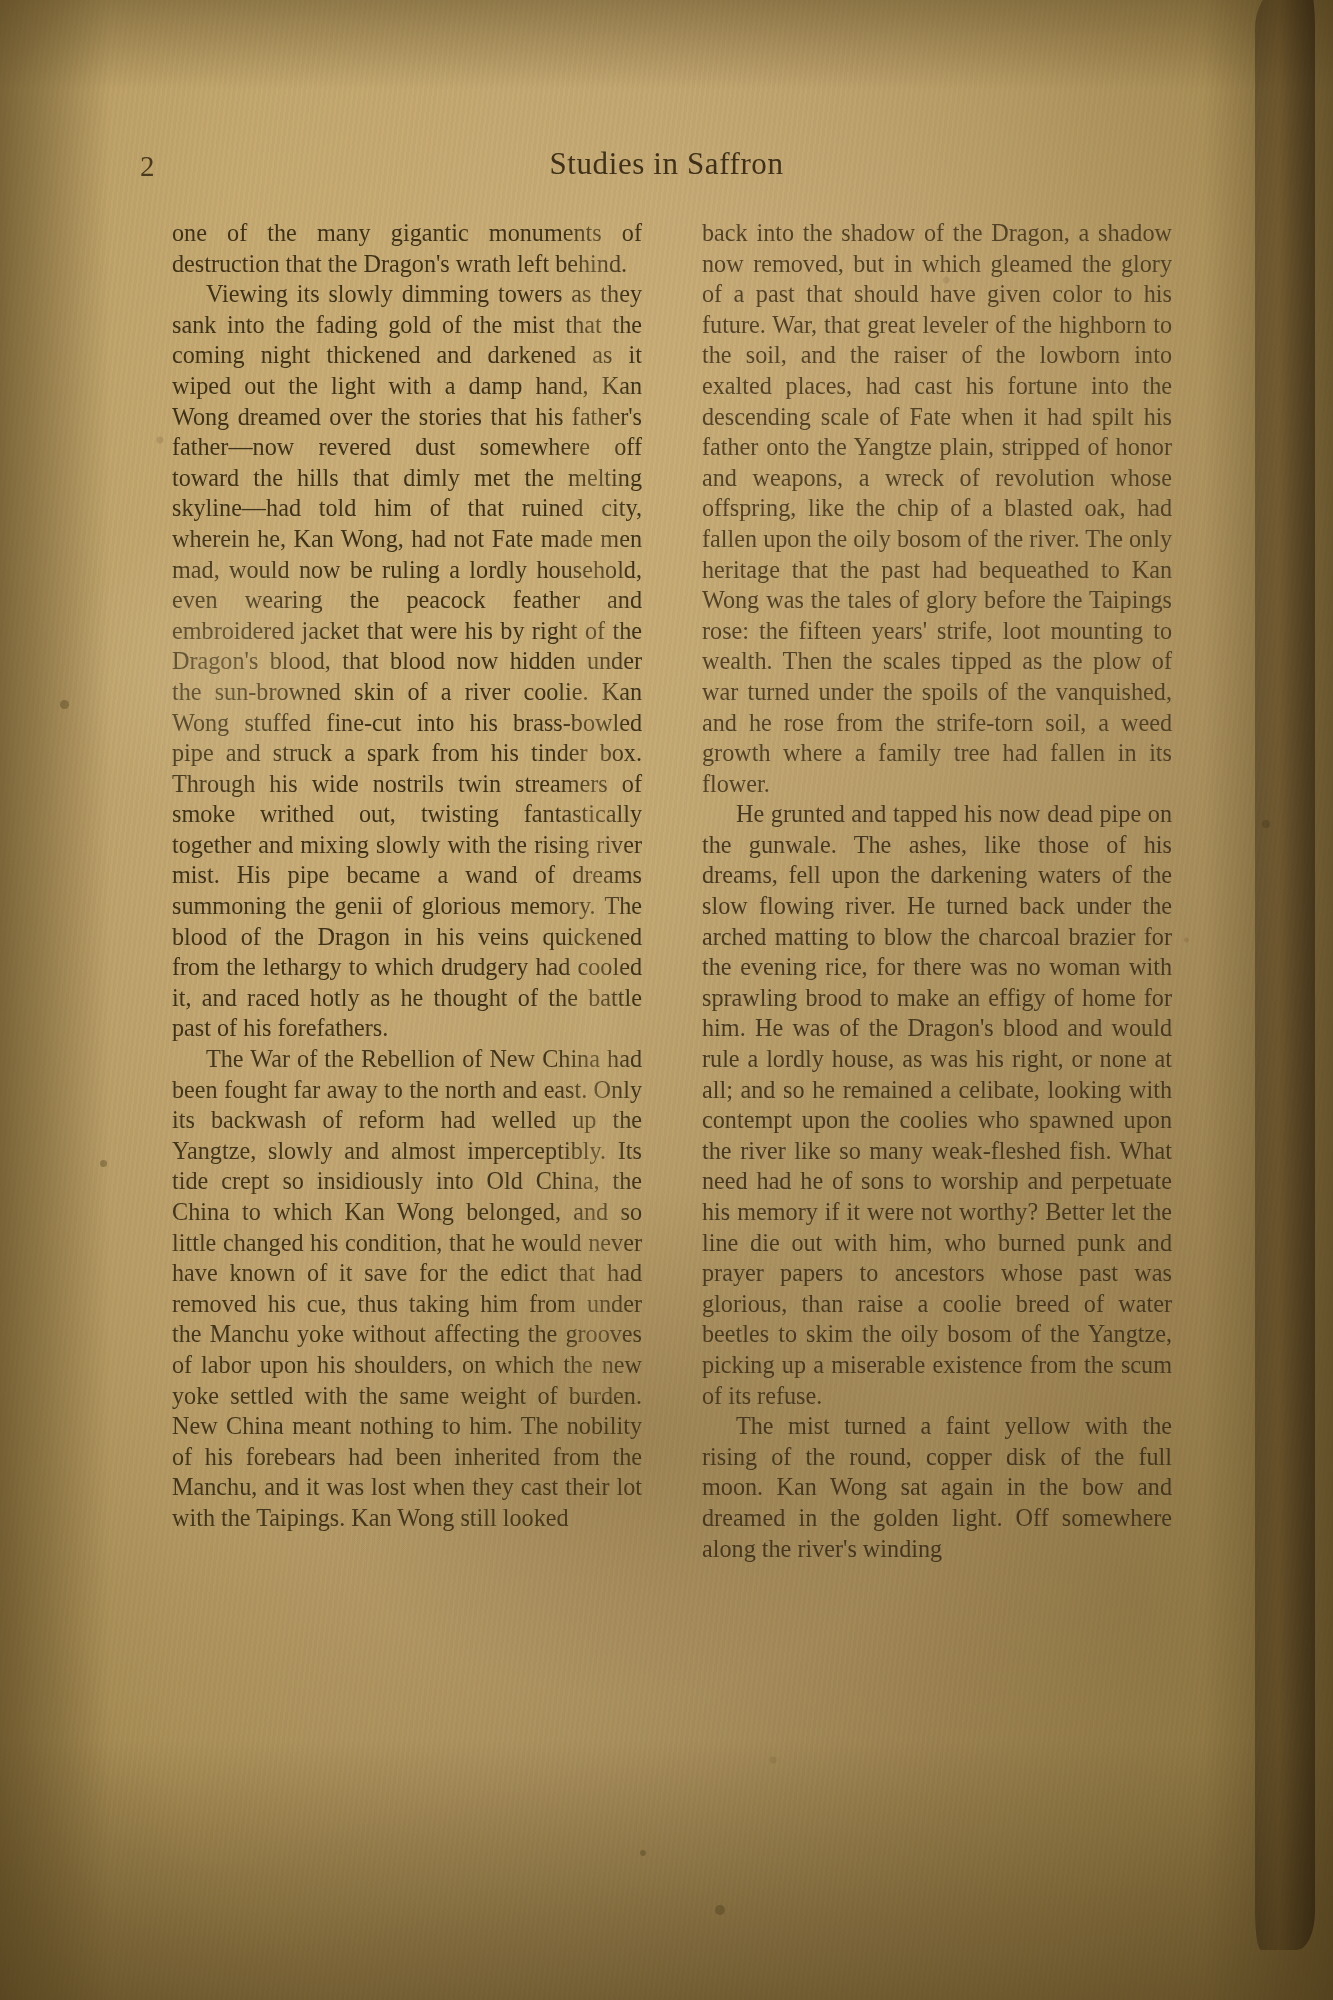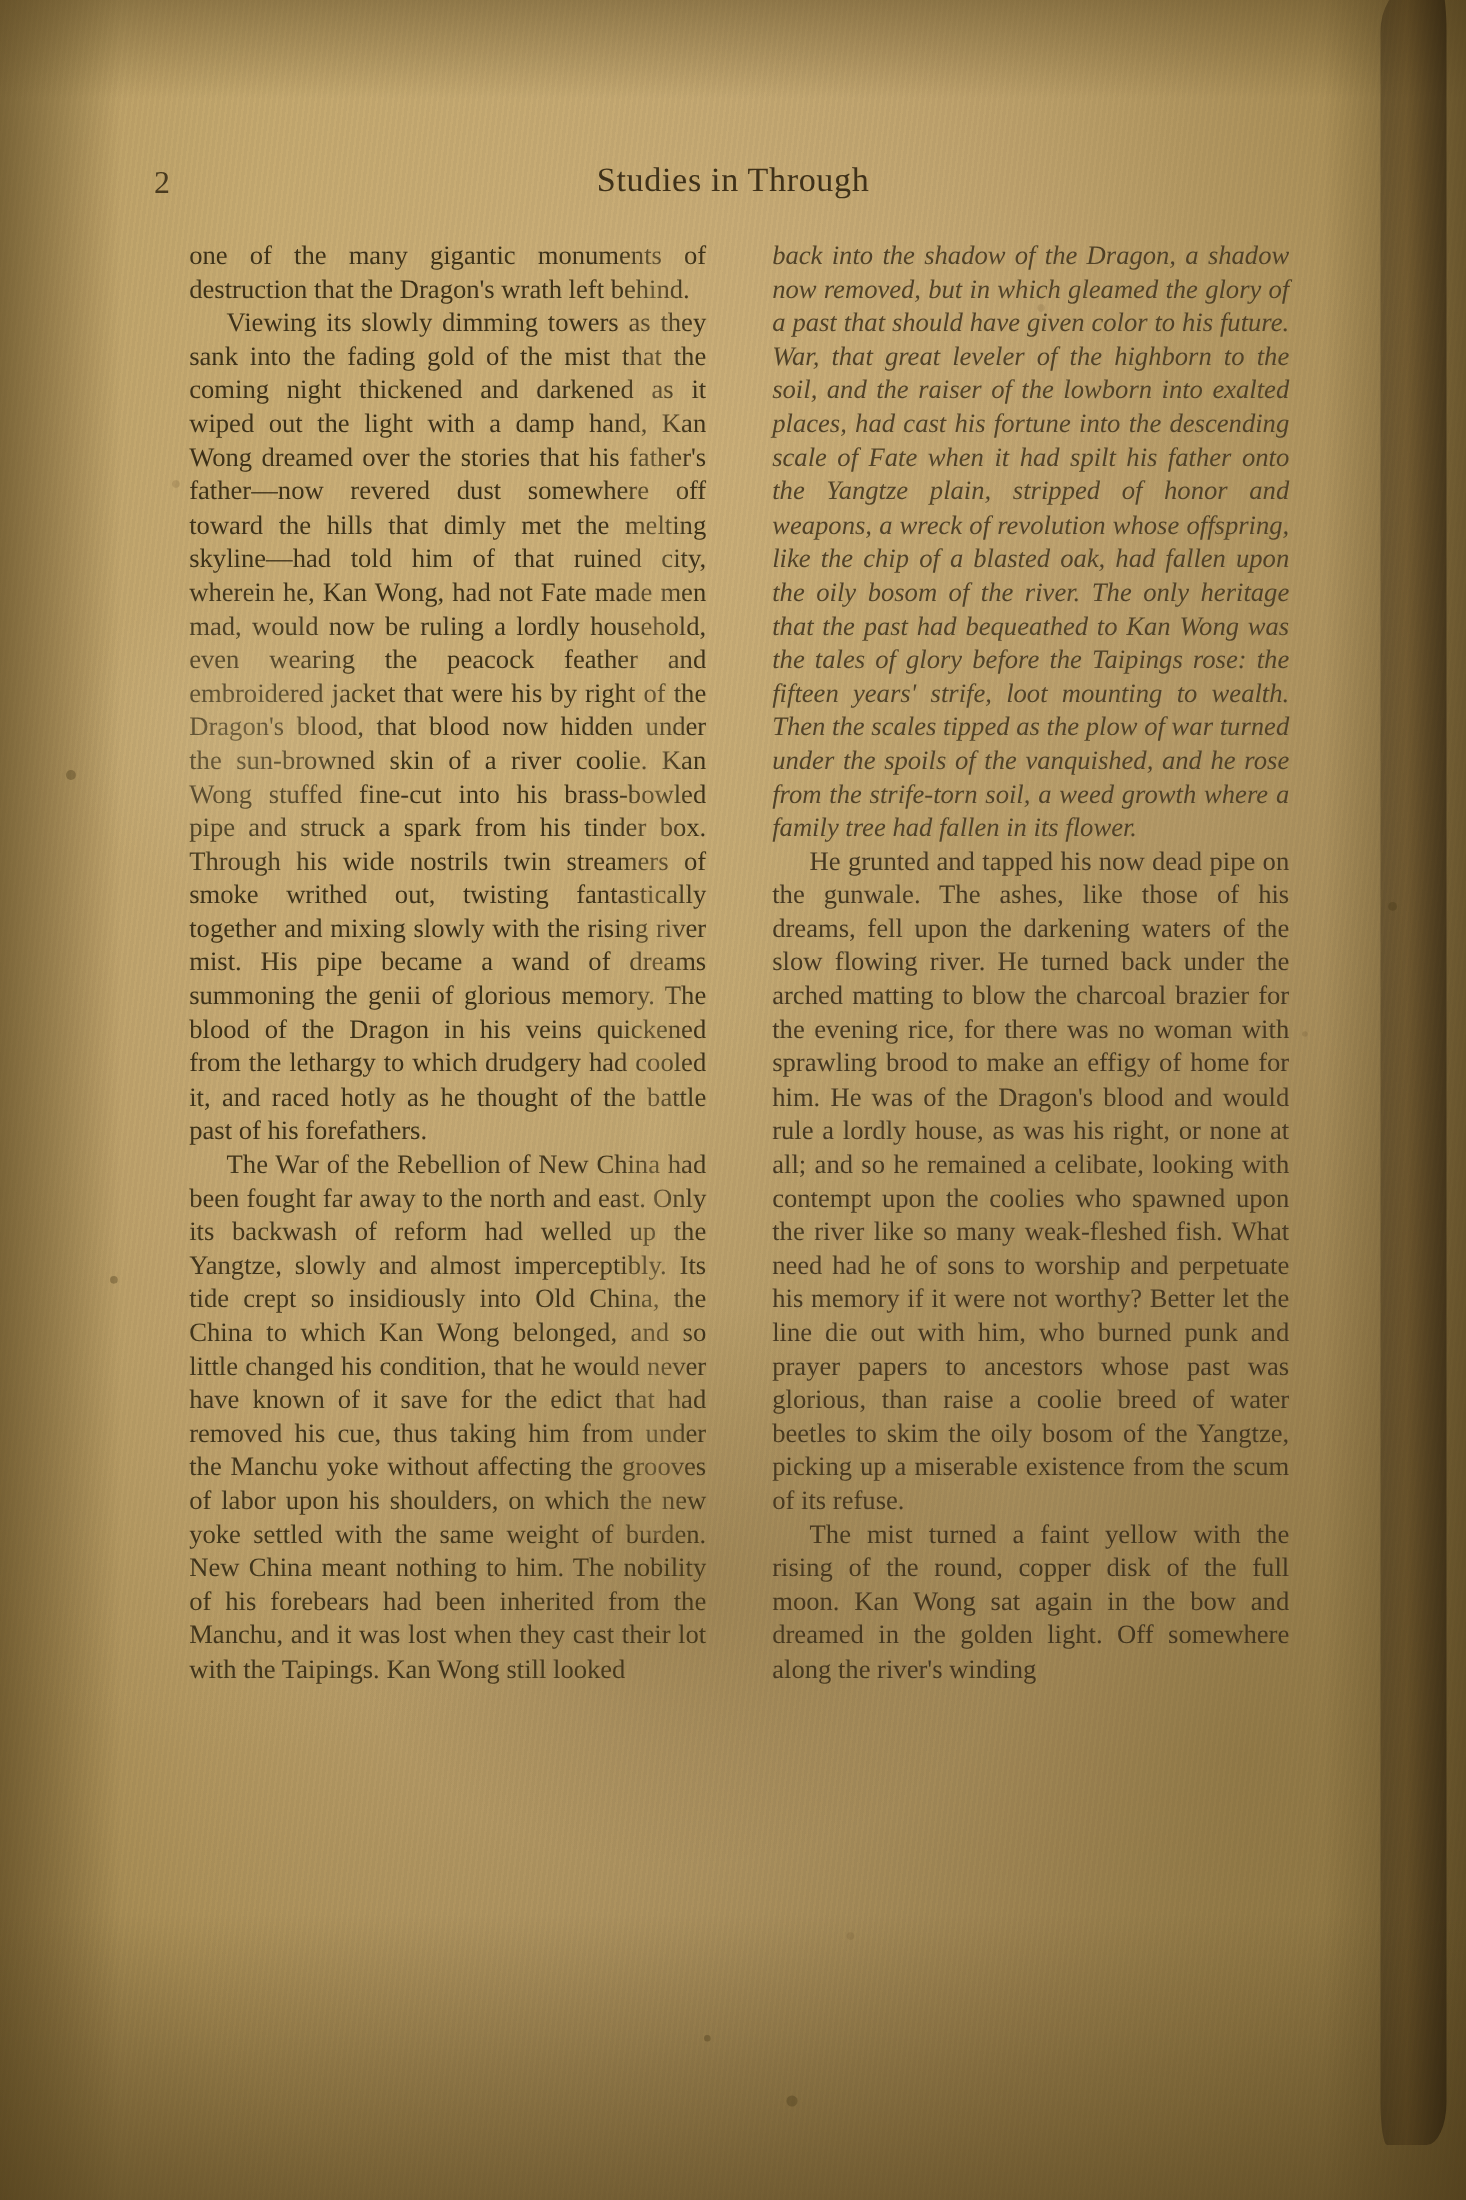--- a/index.html
+++ b/index.html
@@ -125,21 +125,21 @@
     color: #40331b;
     -webkit-hyphens: none;
     hyphens: none;
   }
   .col p.noindent { text-index: 0; text-indent: 0; }
 
   .col.left p { color: #3e3219; }
   .col.right p { color: #443620; }
 
   
-  .col.right p:nth-child(1) { color: #4a3c23; opacity: .93; font-style: italic; }
+  .col.right p:nth-child(1) { color: #4a3c23; opacity: .93; }
   .col.right p:nth-child(2) { opacity: .97; }
   .col.left p:nth-child(3) { opacity: .96; }
 
   .fade-strip {
     position: absolute;
     left: 560px; top: 218px; width: 70px; height: 1180px;
     background: linear-gradient(to right, rgba(205,178,124,0.0), rgba(205,178,124,0.28), rgba(205,178,124,0.0));
     pointer-events: none;
   }
   .speck {
@@ -151,21 +151,21 @@
 </style>
 </head>
 <body>
 
 <div class="page">
 
   <div class="content">
 
     <div class="running-head">
       <div class="folio">2</div>
-      <div class="head-title">Studies in Through</div>
+      <div class="head-title">Studies in Saffron</div>
     </div>
 
     <div class="columns">
 
       <div class="col left">
         <p class="noindent">one of the many gigantic monuments of destruction that the Dragon's wrath left behind.</p>
         <p>Viewing its slowly dimming towers as they sank into the fading gold of the mist that the coming night thickened and darkened as it wiped out the light with a damp hand, Kan Wong dreamed over the stories that his father's father—now revered dust somewhere off toward the hills that dimly met the melting skyline—had told him of that ruined city, wherein he, Kan Wong, had not Fate made men mad, would now be ruling a lordly household, even wearing the peacock feather and embroidered jacket that were his by right of the Dragon's blood, that blood now hidden under the sun-browned skin of a river coolie. Kan Wong stuffed fine-cut into his brass-bowled pipe and struck a spark from his tinder box. Through his wide nostrils twin streamers of smoke writhed out, twisting fantastically together and mixing slowly with the rising river mist. His pipe became a wand of dreams summoning the genii of glorious memory. The blood of the Dragon in his veins quickened from the lethargy to which drudgery had cooled it, and raced hotly as he thought of the battle past of his forefathers.</p>
         <p>The War of the Rebellion of New China had been fought far away to the north and east. Only its backwash of reform had welled up the Yangtze, slowly and almost imperceptibly. Its tide crept so insidiously into Old China, the China to which Kan Wong belonged, and so little changed his condition, that he would never have known of it save for the edict that had removed his cue, thus taking him from under the Manchu yoke without affecting the grooves of labor upon his shoulders, on which the new yoke settled with the same weight of burden. New China meant nothing to him. The nobility of his forebears had been inherited from the Manchu, and it was lost when they cast their lot with the Taipings. Kan Wong still looked</p>
       </div>
 

